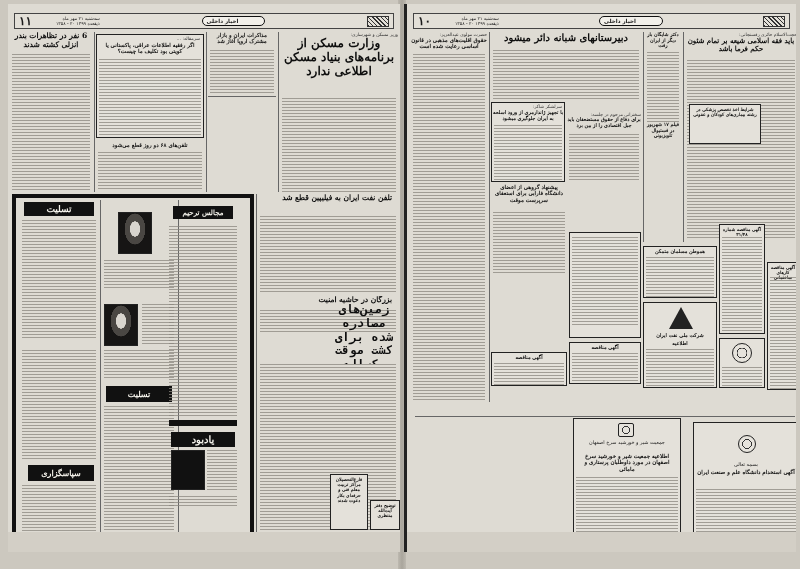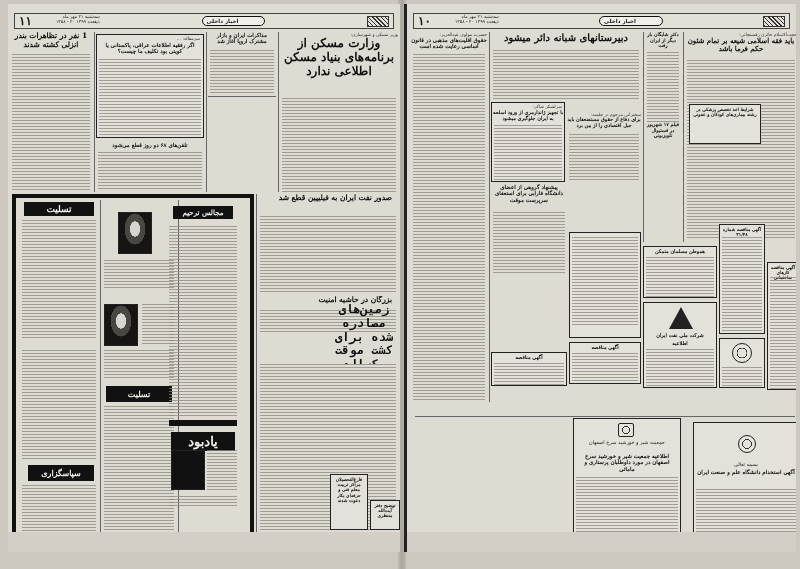--- a/index.html
+++ b/index.html
@@ -9,21 +9,21 @@
   .page.left { left: 8px; width: 392px; }
   .page.right { left: 404px; width: 392px; border-left: 3px solid #222; }
   .gutter { position: absolute; left: 398px; top: 0; width: 8px; height: 569px; background: linear-gradient(90deg,#bdb9b0,#a9a59c,#bdb9b0); }
   .bottom-band { position: absolute; left: 0; right: 0; bottom: 0; height: 20px; background: #d3cfc6; }
 
   .masthead { position: absolute; top: 9px; left: 6px; right: 6px; height: 16px; border: 1px solid #444; display: flex; align-items: center; justify-content: space-between; padding: 0 4px; background: #e3e0d8; }
   .pg-num { font-family: "DejaVu Serif", serif; font-weight: bold; font-size: 12px; }
   .date-block { font-size: 4.5px; line-height: 5px; text-align: right; margin-left: 4px; }
   .section-tag { border: 1.5px solid #111; border-radius: 5px; font-size: 5.5px; font-weight: bold; padding: 1px 26px 1px 4px; background: #f2f0ea; }
   .logo { width: 22px; height: 11px; background: repeating-linear-gradient(45deg,#333 0 1px,transparent 1px 3px); border: 1px solid #333; }
-  .left-mast-group, .right-mast-group { display: flex; align-items: flex-start; gap: 20px; }
+  .left-mast-group, .right-mast-group { display: flex; align-items: center; gap: 20px; }
 
   .col { position: absolute; overflow: hidden; }
   .text-fill { position: absolute; left: 2px; right: 2px; background: repeating-linear-gradient(180deg,#8b877f 0 1px,transparent 1px 3px); opacity: .75; }
   .vrule { position: absolute; width: 1px; background: #666; }
   .hrule { position: absolute; height: 1px; background: #666; }
 
   .headline { font-family: "DejaVu Serif", serif; font-weight: bold; direction: rtl; text-align: center; line-height: 1.15; color: #0e0e0e; }
   .kicker { font-size: 4.5px; direction: rtl; text-align: right; color: #333; }
   .box { position: absolute; border: 1.5px solid #222; background: #e4e1da; overflow: hidden; }
   .box.thin { border-width: 1px; }
@@ -71,21 +71,21 @@
     <div class="headline" style="font-size:5.5px; padding:0 3px;">اگر رفقیه اطلاعات عراقی، پاکستانی یا کویتی بود تکلیف ما چیست؟</div>
     <div class="text-fill" style="top:24px; height:78px;"></div>
   </div>
   <div class="col" style="left:88px; top:138px; width:108px; height:48px;">
     <div class="headline" style="font-size:5.5px;">تلفن‌های ۶۸ دو روز قطع می‌شود</div>
     <div class="text-fill" style="top:10px; height:38px;"></div>
   </div>
   <div class="vrule" style="left:86px; top:28px; height:160px;"></div>
 
   <div class="col" style="left:2px; top:28px; width:82px; height:160px;">
-    <div class="headline" style="font-size:7.5px;">1 نفر در تظاهرات بندر انزلی کشته شدند</div>
+    <div class="headline" style="font-size:7.5px;">6 نفر در تظاهرات بندر انزلی کشته شدند</div>
     <div class="text-fill" style="top:22px; height:138px;"></div>
   </div>
 
   <div class="frame-big" style="left:4px; top:190px; width:242px; height:358px;"></div>
 
   <div class="col" style="left:12px; top:196px; width:78px; height:345px;">
     <div class="black-bar" style="font-size:9px; padding:2px 0; margin:2px 4px;">تسلیت</div>
     <div class="text-fill" style="top:20px; height:120px;"></div>
     <div class="black-bar" style="position:absolute; top:265px; left:8px; right:4px; font-size:8px; padding:3px 0;">سپاسگزاری</div>
     <div class="text-fill" style="top:150px; height:110px;"></div>
@@ -101,29 +101,29 @@
     <div class="text-fill" style="top:150px; height:30px;"></div>
     <div class="black-bar" style="position:absolute; top:186px; left:4px; right:4px; font-size:8px; padding:3px 0;">تسلیت</div>
     <div class="text-fill" style="top:206px; height:136px;"></div>
   </div>
   <div class="vrule" style="left:170px; top:196px; height:345px;"></div>
 
   <div class="col" style="left:159px; top:196px; width:72px; height:345px;">
     <div class="black-bar" style="font-size:7px; padding:2px 0; margin:6px 6px 2px;">مجالس ترحیم</div>
     <div class="text-fill" style="top:26px; height:190px;"></div>
     <div class="black-bar" style="position:absolute; top:220px; left:2px; right:2px; height:6px;"></div>
-    <div class="black-bar" style="position:absolute; top:232px; left:4px; right:4px; font-size:13px; padding:2px 16px;">یادبود</div>
+    <div class="black-bar" style="position:absolute; top:232px; left:4px; right:4px; font-size:10px; padding:2px 16px;">یادبود</div>
     <div class="photo" style="left:4px; top:250px; width:34px; height:40px; background:#111;"></div>
     <div class="text-fill" style="left:40px; top:250px; height:40px;"></div>
     <div class="text-fill" style="top:296px; height:12px;"></div>
   </div>
 
   <div class="vrule" style="left:248px; top:190px; height:358px;"></div>
   <div class="col" style="left:250px; top:190px; width:140px; height:100px;">
-    <div class="headline" style="font-size:7.5px; text-align:right; padding-right:6px;">صدور نفت ایران به فیلیپین قطع شد</div>
+    <div class="headline" style="font-size:7.5px; text-align:right; padding-right:6px;">تلفن نفت ایران به فیلیپین قطع شد</div>
     <div class="text-fill" style="top:22px; height:78px;"></div>
   </div>
   <div class="col" style="left:250px; top:292px; width:140px; height:36px;">
     <div class="headline" style="font-size:7.5px; text-align:right; padding-right:6px;">بزرگان در حاشیه امنیت</div>
     <div class="text-fill" style="top:14px; height:22px;"></div>
   </div>
   <div class="col" style="left:322px; top:300px; width:68px; height:60px;">
     <div class="headline" style="font-size:12px;font-family:Liberation Mono, monospace;">زمین‌های مصادره شده برای کشت موقت یکساله واگذار می‌شود</div>
   </div>
   <div class="col" style="left:250px; top:360px; width:140px; height:180px;">

